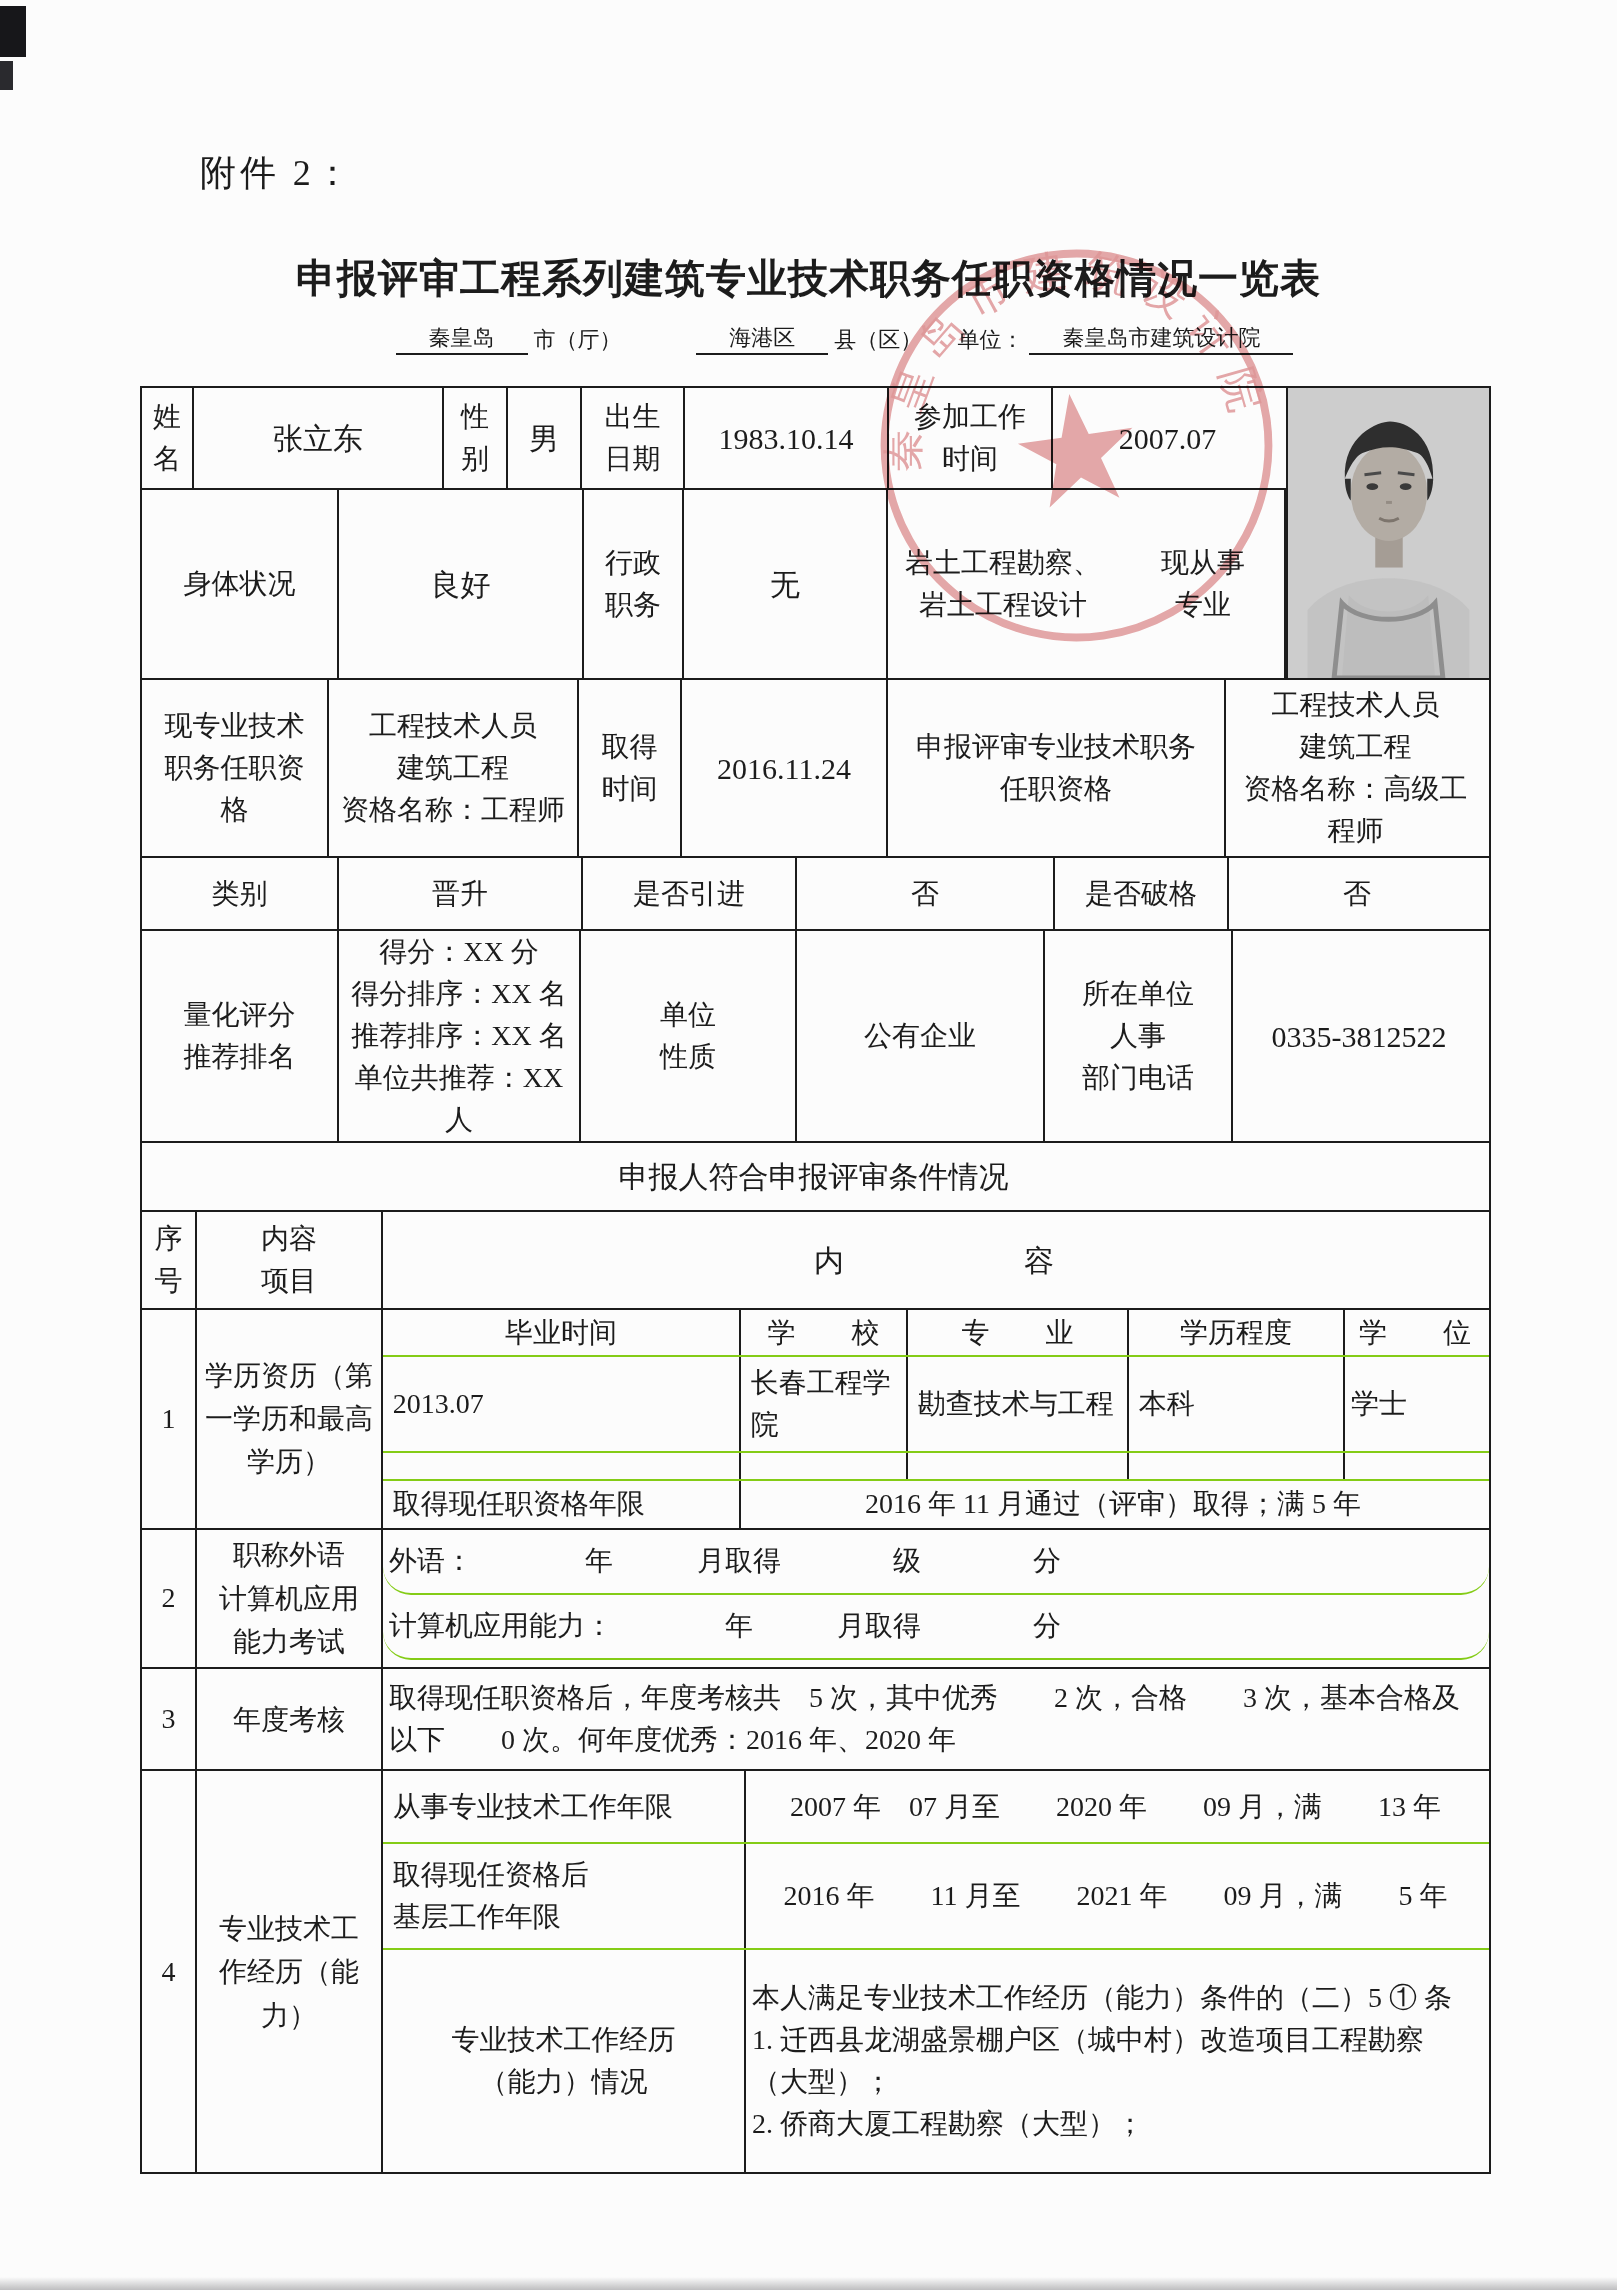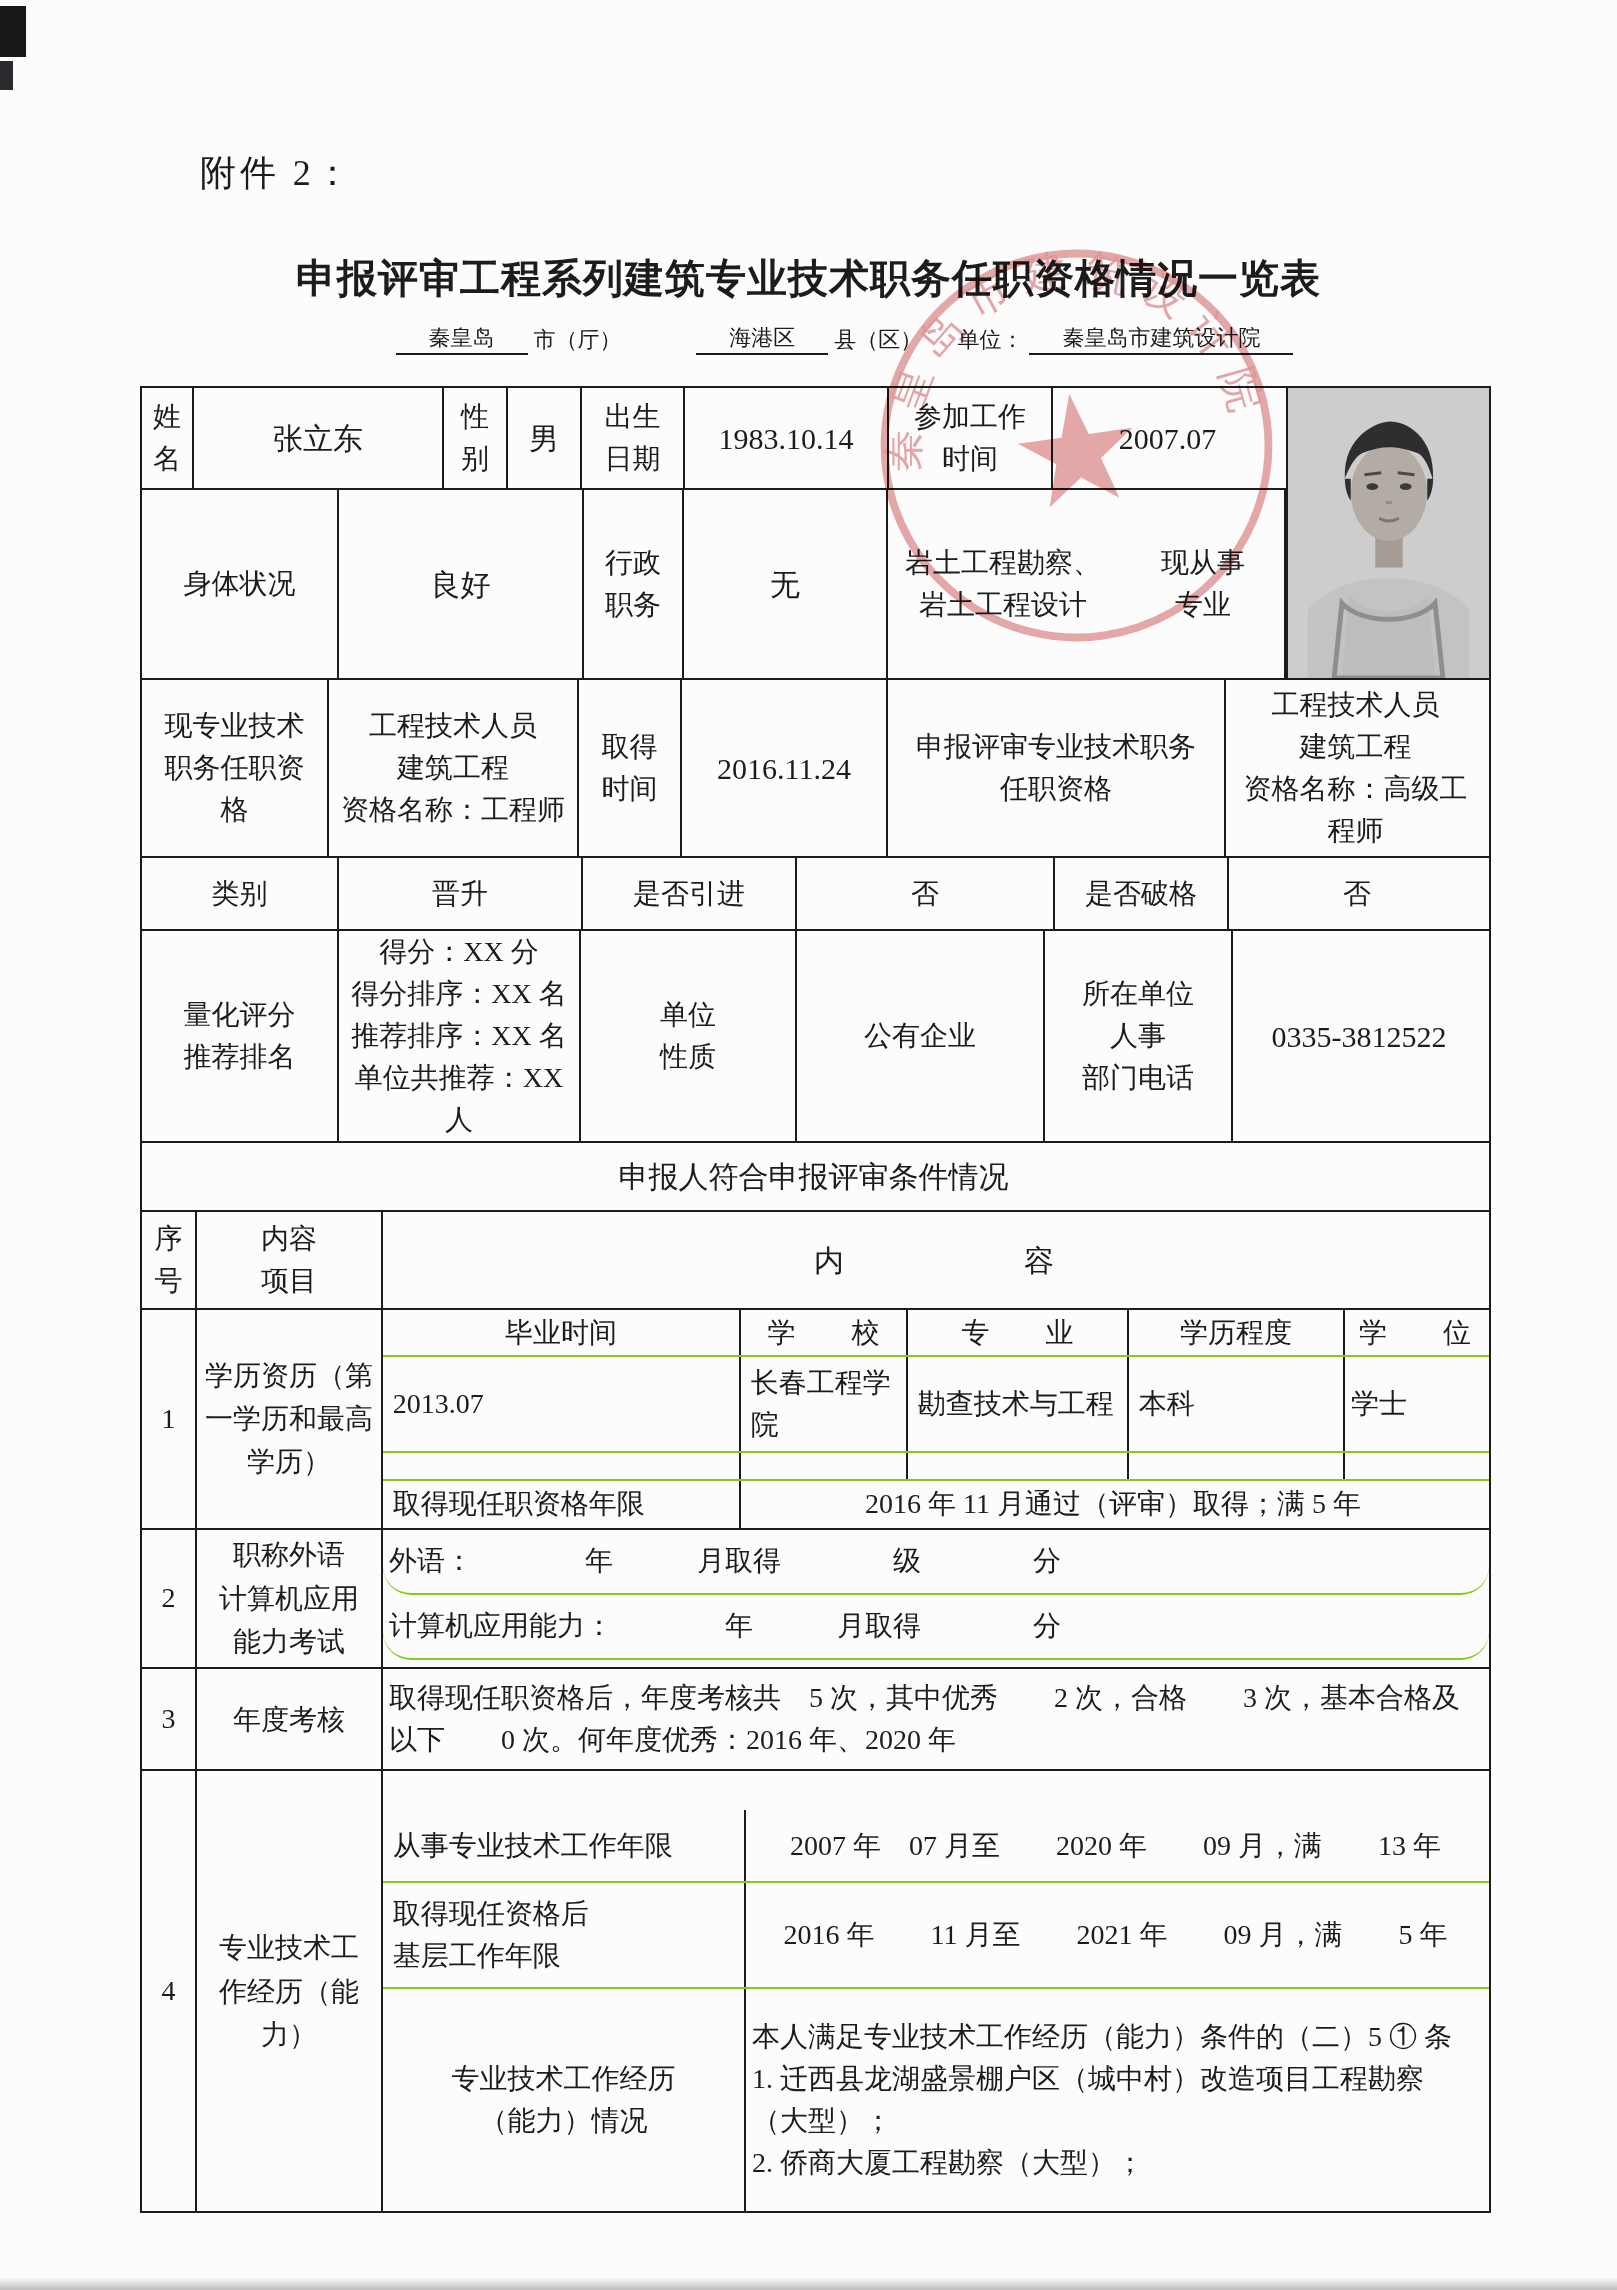--- a/index.html
+++ b/index.html
@@ -47,21 +47,21 @@
   .no-col{box-sizing:border-box;width:55px;border-right:2px solid #1c1c1c;display:flex;
     align-items:center;justify-content:center;font-size:28px;flex-direction:column;line-height:1.5;}
   .item-col{box-sizing:border-box;width:186px;border-right:2px solid #1c1c1c;display:flex;
     align-items:center;justify-content:center;flex-direction:column;text-align:center;
     font-size:28px;line-height:1.55;padding:3.9px 7.8px;}
   .content-col{flex:1;display:flex;flex-direction:column;}
   .srow{display:flex;border-bottom:2px solid #84cc16;}
   .srow.lastrow{border-bottom:none;}
 
   .h46{height:45px;}.h96{height:94px;}.h26{height:25.5px;}.h48{height:47px;}
-  .h64{height:63px;border-radius:28px;}.h102{height:100px;}.h72{height:71px;margin-top:39px;}.h106{height:104px;}.h226{height:222px;}
+  .h64{height:63px;border-radius:28px;}.h102{height:100px;}.h72{height:71px;}.h106{height:104px;}.h226{height:222px;}
 
   
   .stamp{position:absolute;left:864px;top:233px;width:425px;height:425px;
     opacity:.62;transform:rotate(-8deg);pointer-events:none;mix-blend-mode:multiply;}
   
   .mark-tl1{position:absolute;left:0;top:5.9px;width:25.5px;height:51px;background:#17171a;}
   .mark-tl2{position:absolute;left:0;top:61px;width:12.7px;height:29px;background:#2a2a2e;}
   .bottom-noise{position:absolute;left:0;bottom:0;width:100%;height:13.7px;
     background:linear-gradient(to top,rgba(60,60,65,.35),rgba(60,60,65,0));}
 </style>

